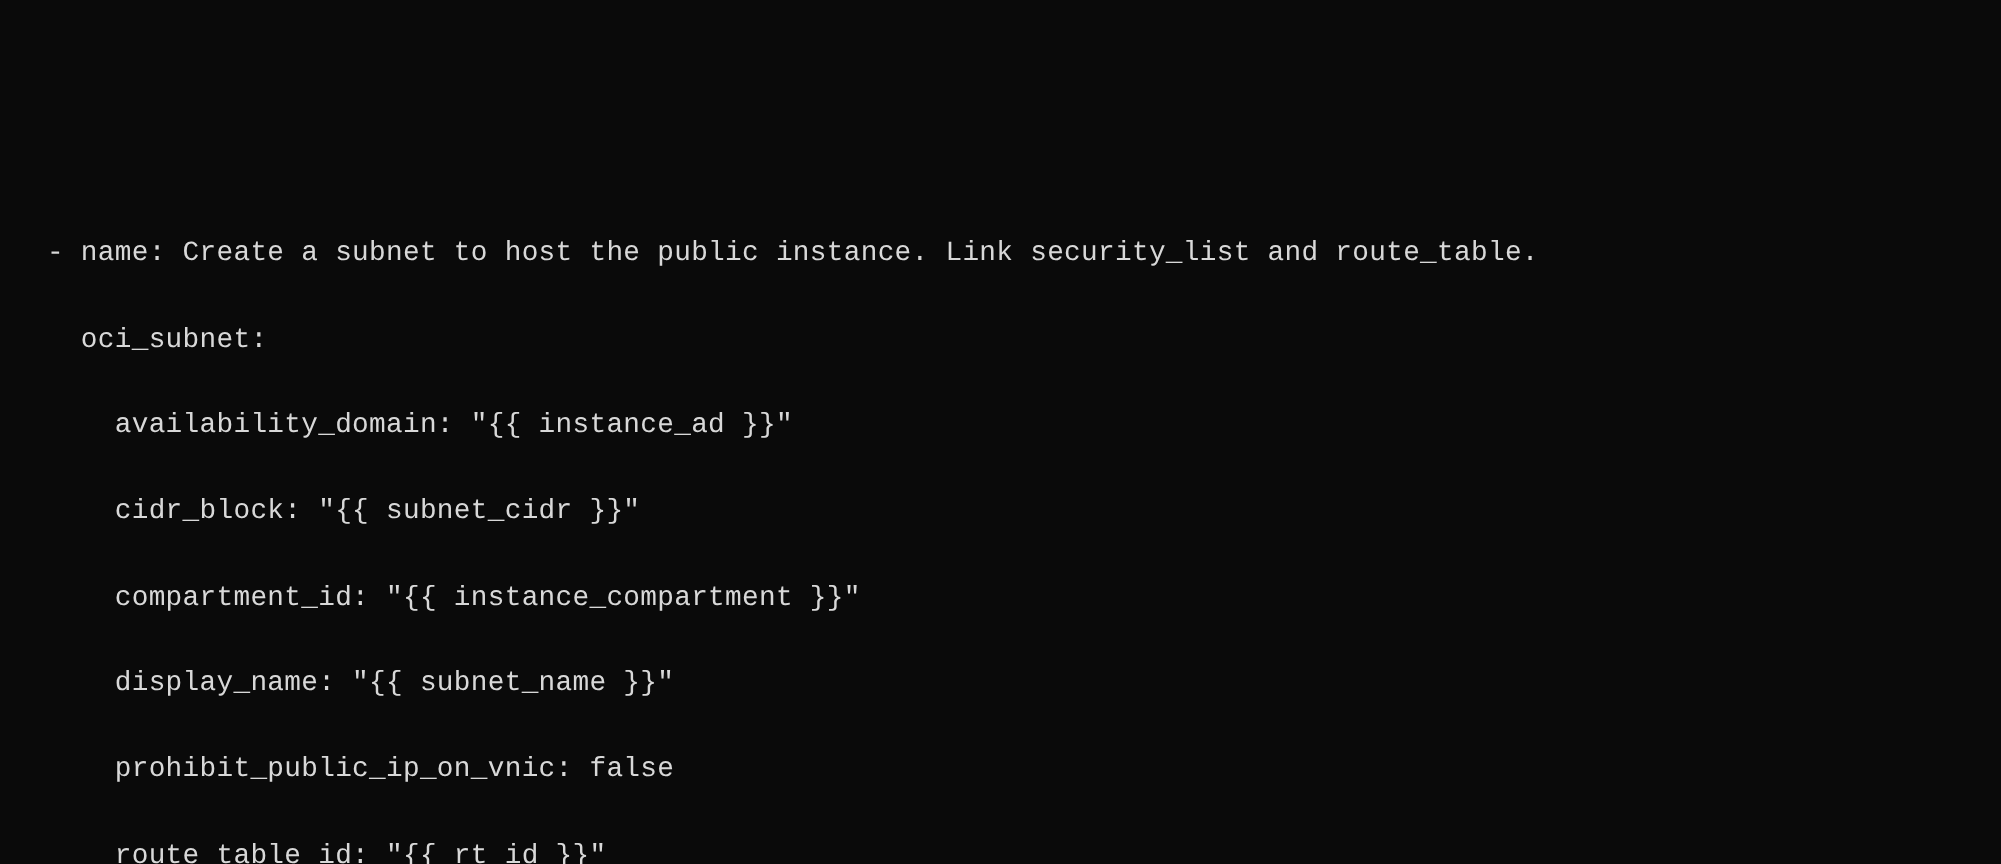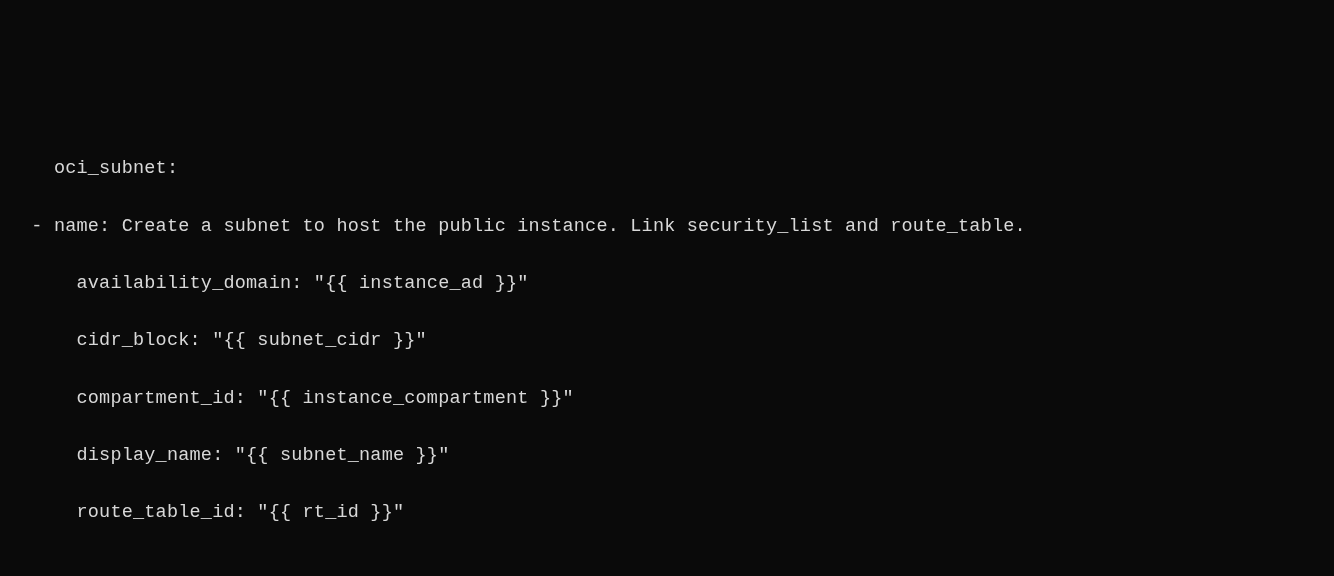--- a/index.html
+++ b/index.html
@@ -23,26 +23,27 @@
     .code-line {
       display: block;
     }
   </style>
 </head>
 <body>
 
 
 
 <div>
+<span class="code-line"> - name: Create a subnet to host the public instance. Link security_list and route_table.</span>
 <span class="code-line">   oci_subnet:</span>
-<span class="code-line"> - name: Create a subnet to host the public instance. Link security_list and route_table.</span>
 <span class="code-line">     availability_domain: "{{ instance_ad }}"</span>
 <span class="code-line">     cidr_block: "{{ subnet_cidr }}"</span>
 <span class="code-line">     compartment_id: "{{ instance_compartment }}"</span>
 <span class="code-line">     display_name: "{{ subnet_name }}"</span>
+<span class="code-line">     prohibit_public_ip_on_vnic: false</span>
 <span class="code-line">     route_table_id: "{{ rt_id }}"</span>
 
 
 
 
 <span class="code-line"></span>
 
 
 
 </div>

